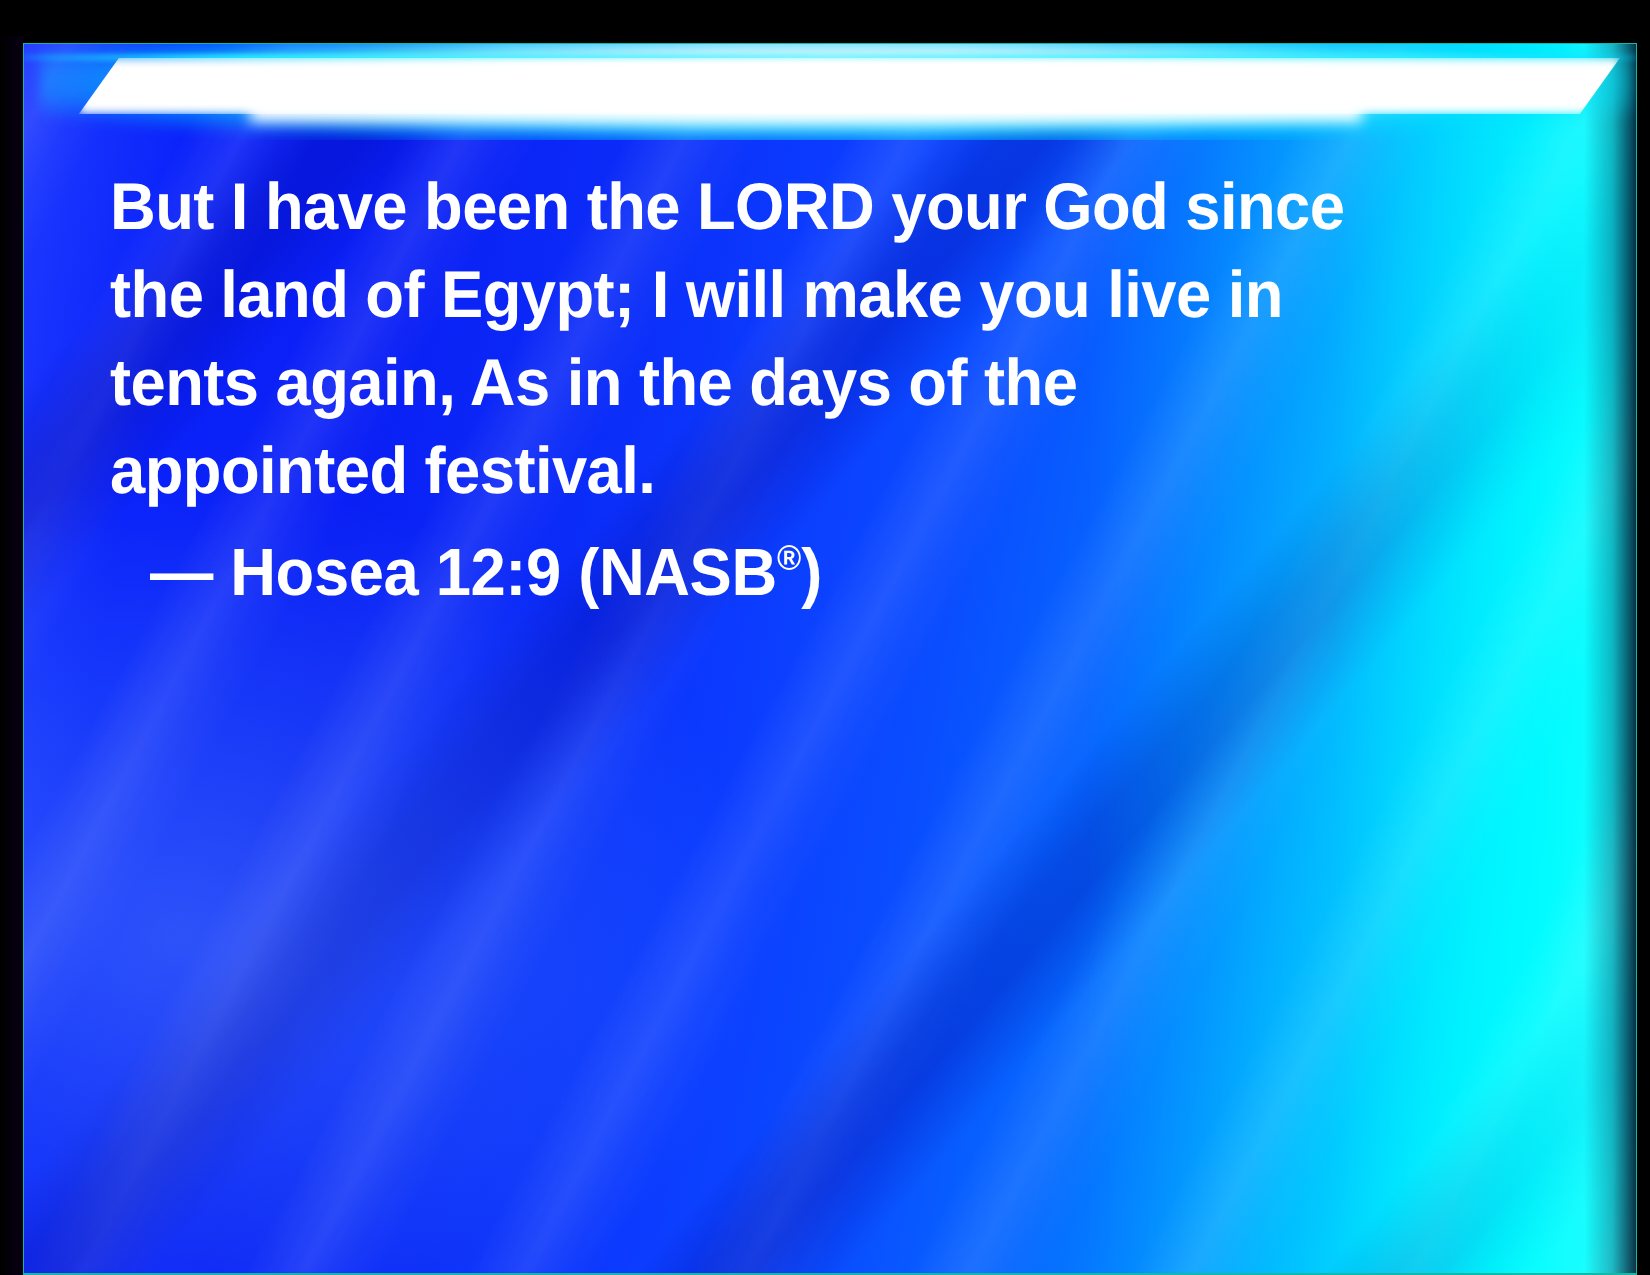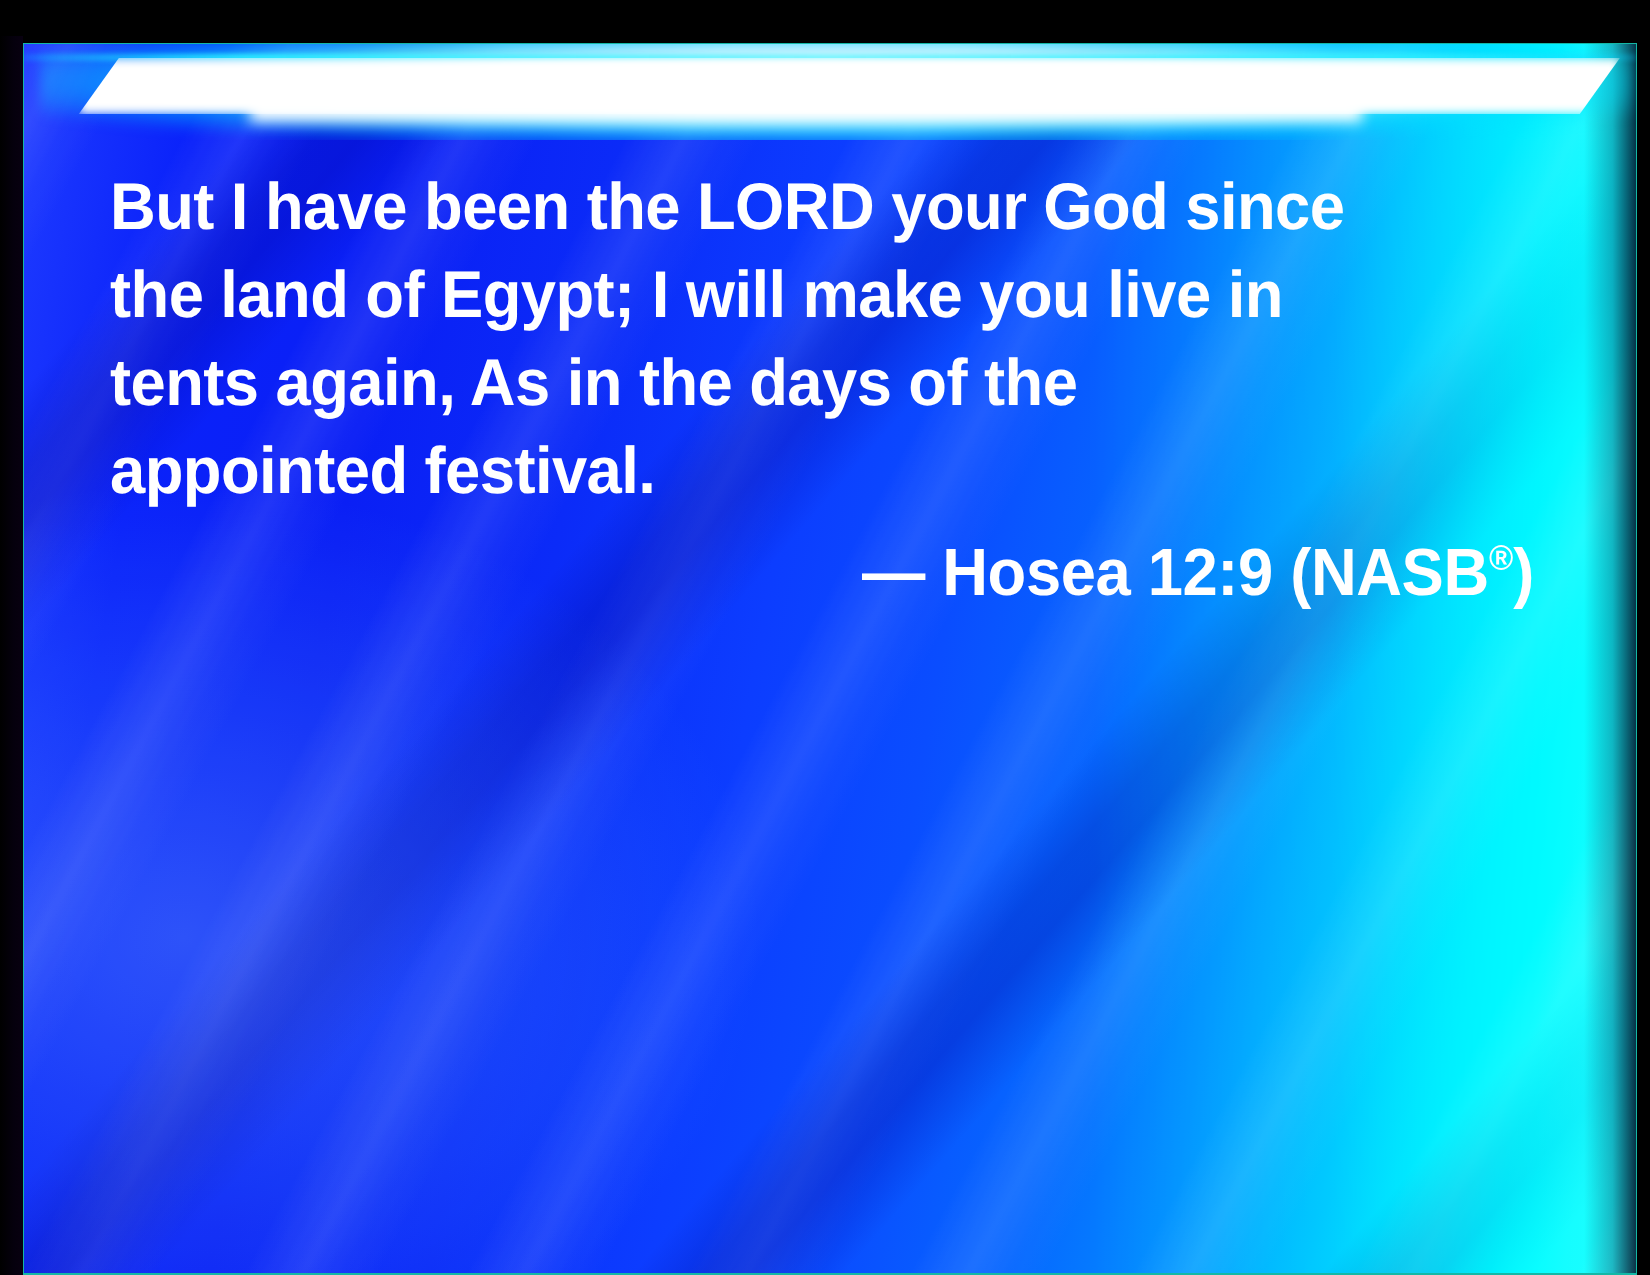--- a/index.html
+++ b/index.html
@@ -198,24 +198,24 @@
     font-size: 66px;
     line-height: 88px;
     letter-spacing: -0.6px;
     white-space: pre;
     transform: scaleX(0.96);
     transform-origin: left center;
     text-rendering: geometricPrecision;
   }
   #citation-row {
     position: absolute;
-    left: 4px;
+    left: 12px;
     top: 352px;
     width: 1420px;
-    text-align: right;
+    text-align: left;
     z-index: 5;
   }
   #citation {
     color: #ffffff;
     font-family: "Liberation Sans", "DejaVu Sans", sans-serif;
     font-weight: bold;
     font-size: 66px;
     line-height: 88px;
     letter-spacing: -0.4px;
     white-space: pre;

